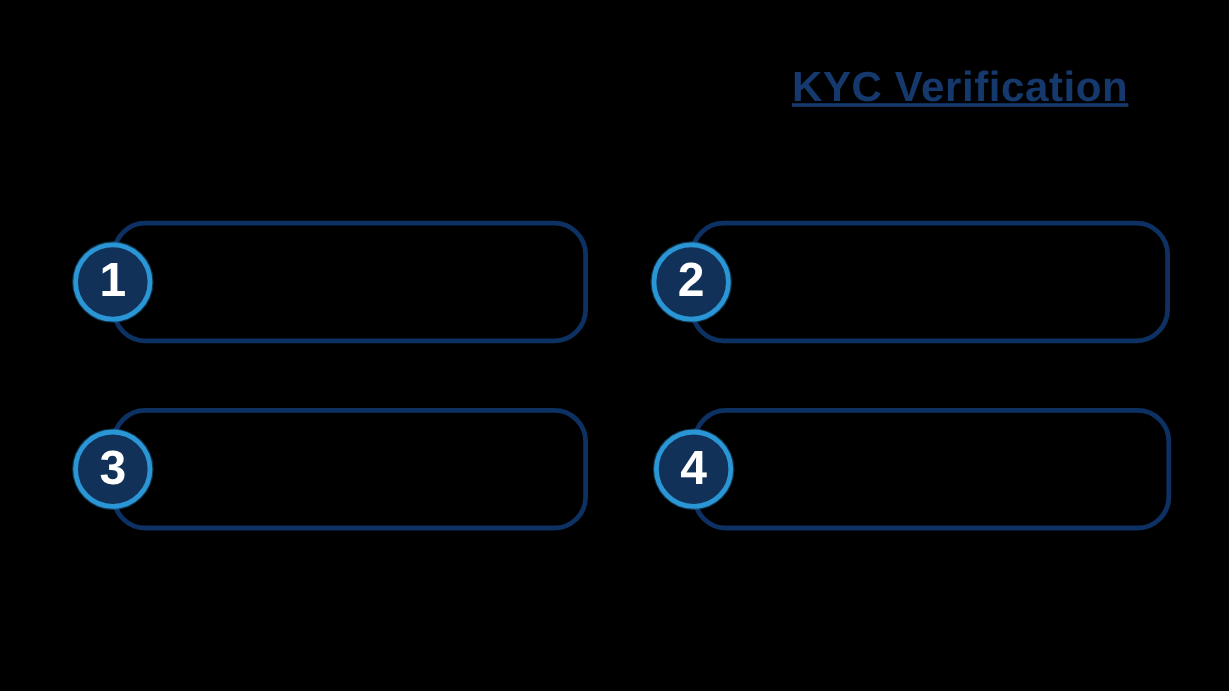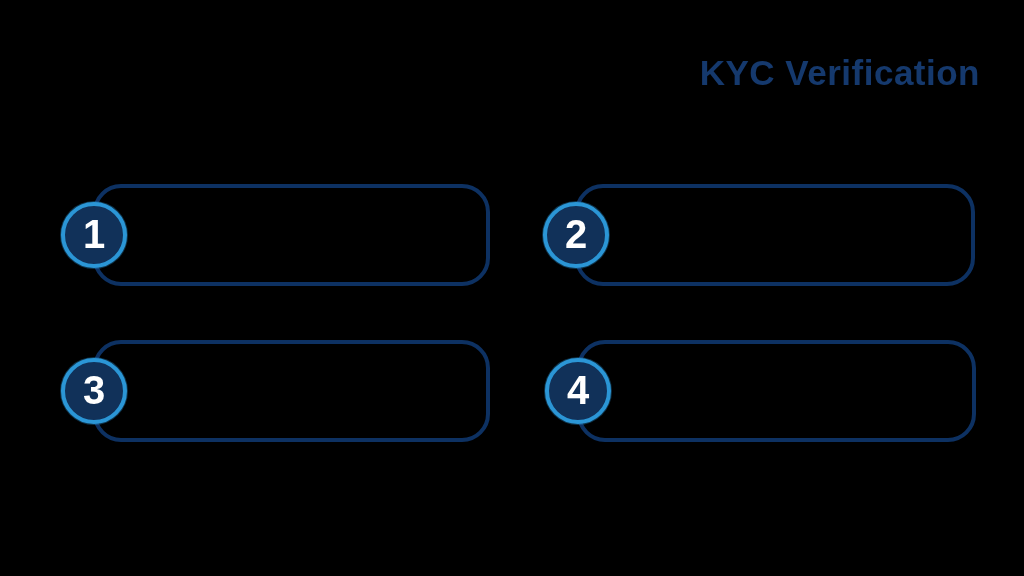--- a/index.html
+++ b/index.html
@@ -18,21 +18,22 @@
   .title {
     position: absolute;
     left: 660px;
     top: 53px;
     width: 320px;
     font-size: 35px;
     font-weight: 800;
     letter-spacing: 0.5px;
     color: #15396d;
     white-space: nowrap;
-    text-align: right;
+    text-align: left;
+    text-decoration: underline;
   }
   .step-box {
     position: absolute;
     width: 397px;
     height: 102px;
     border: 4px solid #0d3162;
     border-radius: 28px;
     background: transparent;
     box-sizing: border-box;
   }

